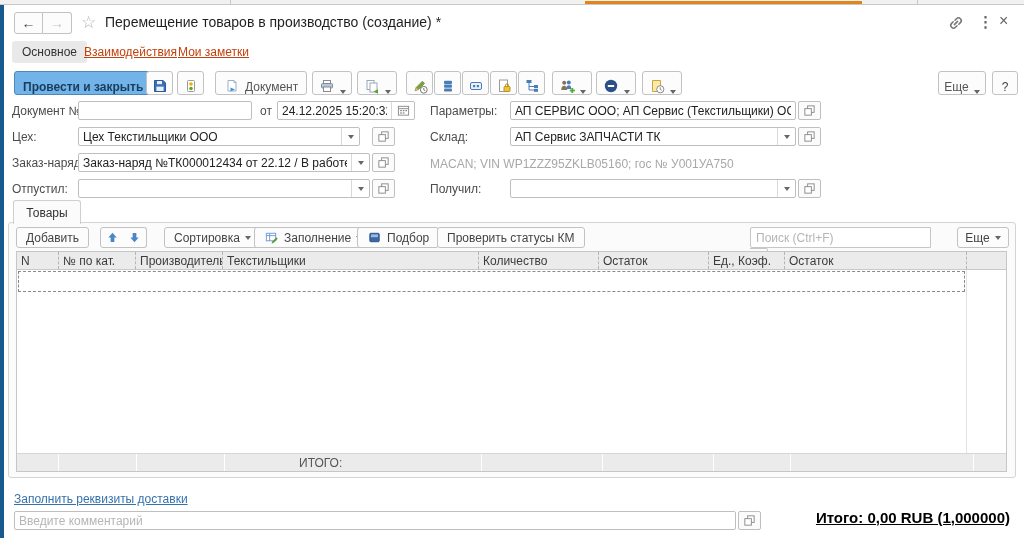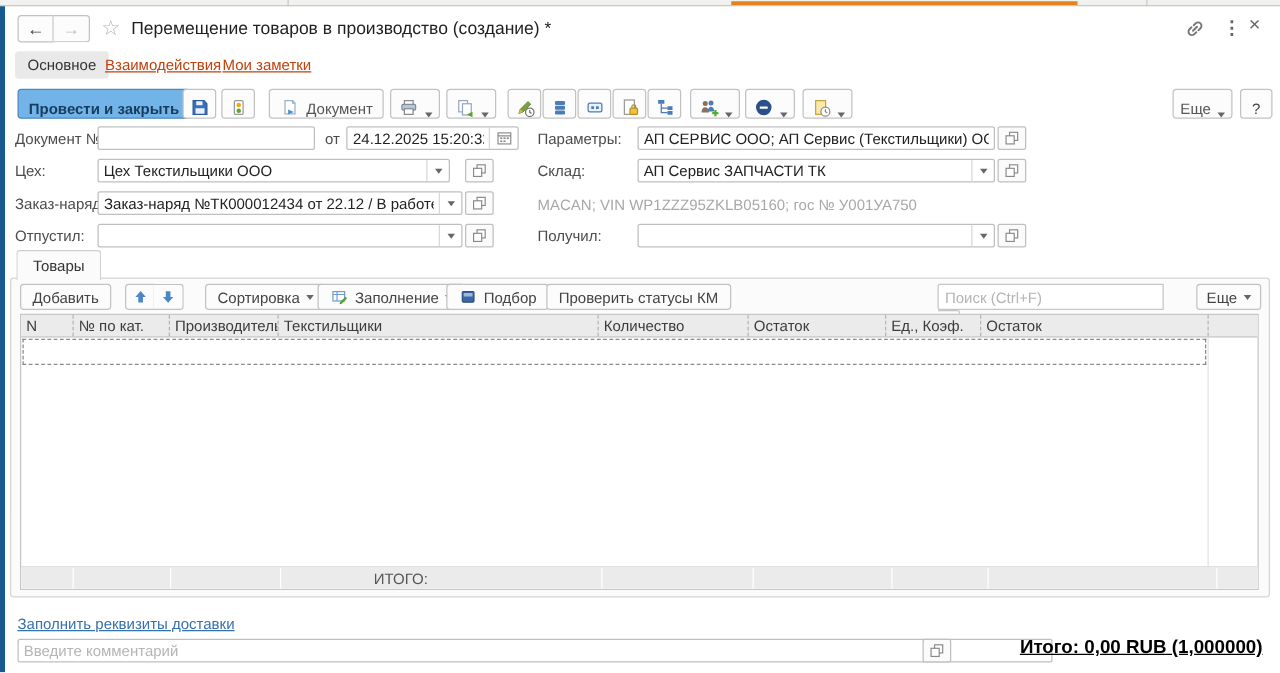--- a/index.html
+++ b/index.html
@@ -435,21 +435,21 @@
       <div class="fcell"></div>
       <div class="fcell"></div>
       <div class="fcell"></div>
       <div class="fcell"></div>
       <div class="fcell"></div>
     </div>
   </div>
 
   <a class="dlink"><span>Заполнить реквизиты доставки</span></a>
 
-  <div class="field" style="left:14px;top:511px;width:828px">
+  <div class="field" style="left:14px;top:511px;width:722px">
     <input class="bare" placeholder="Введите комментарий" style="">
   </div>
   <button class="open-btn" style="left:738px;top:511px">
     <svg width="13" height="13" viewBox="0 0 14 14">
       <rect x="5" y="2" width="7" height="7" fill="#fff" stroke="#888"></rect>
       <rect x="2" y="5" width="7" height="7" fill="#fff" stroke="#888"></rect>
     </svg>
   </button>
 
   <a class="total"><span>Итого: 0,00 RUB (1,000000)</span></a>

